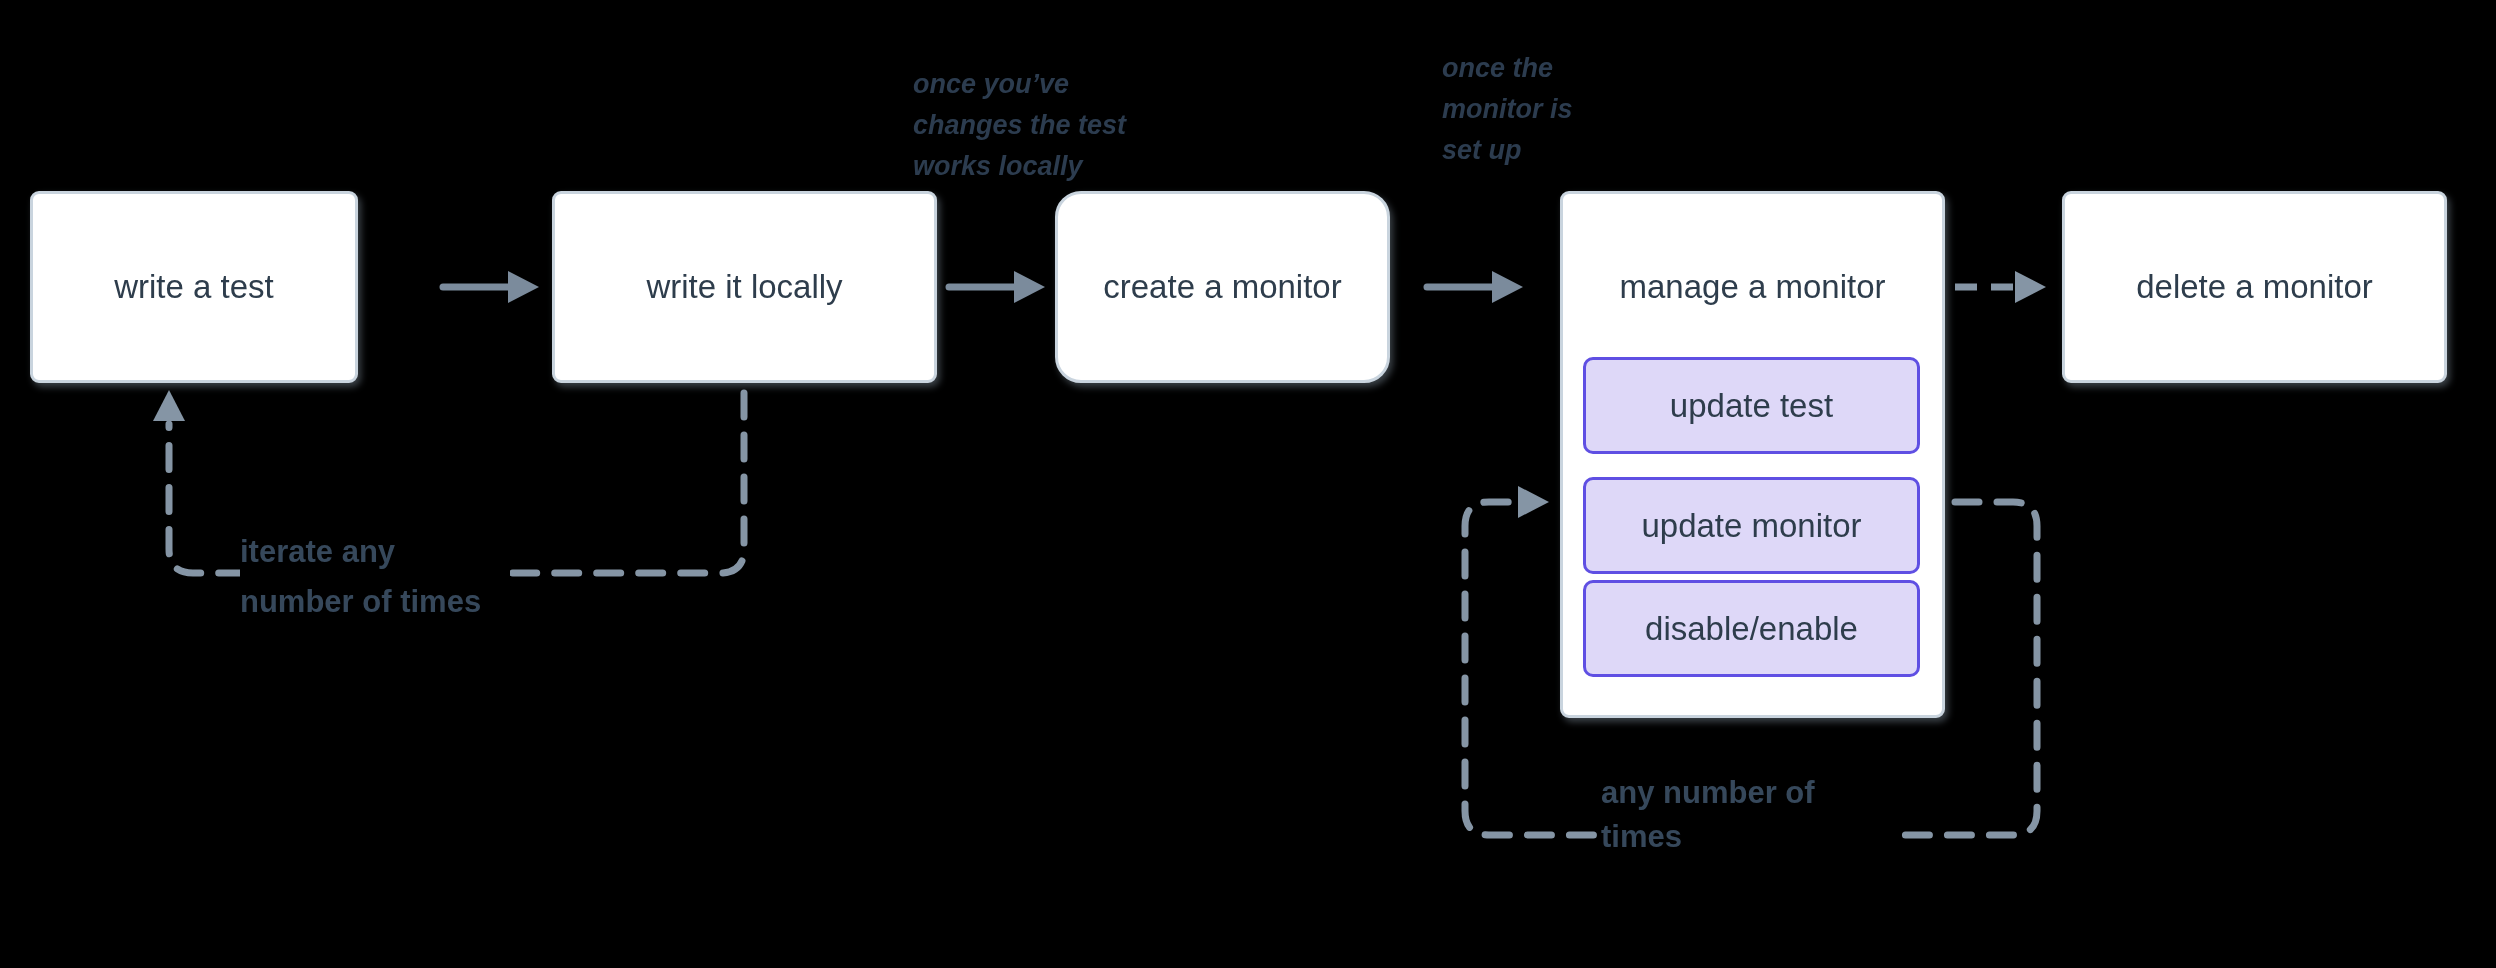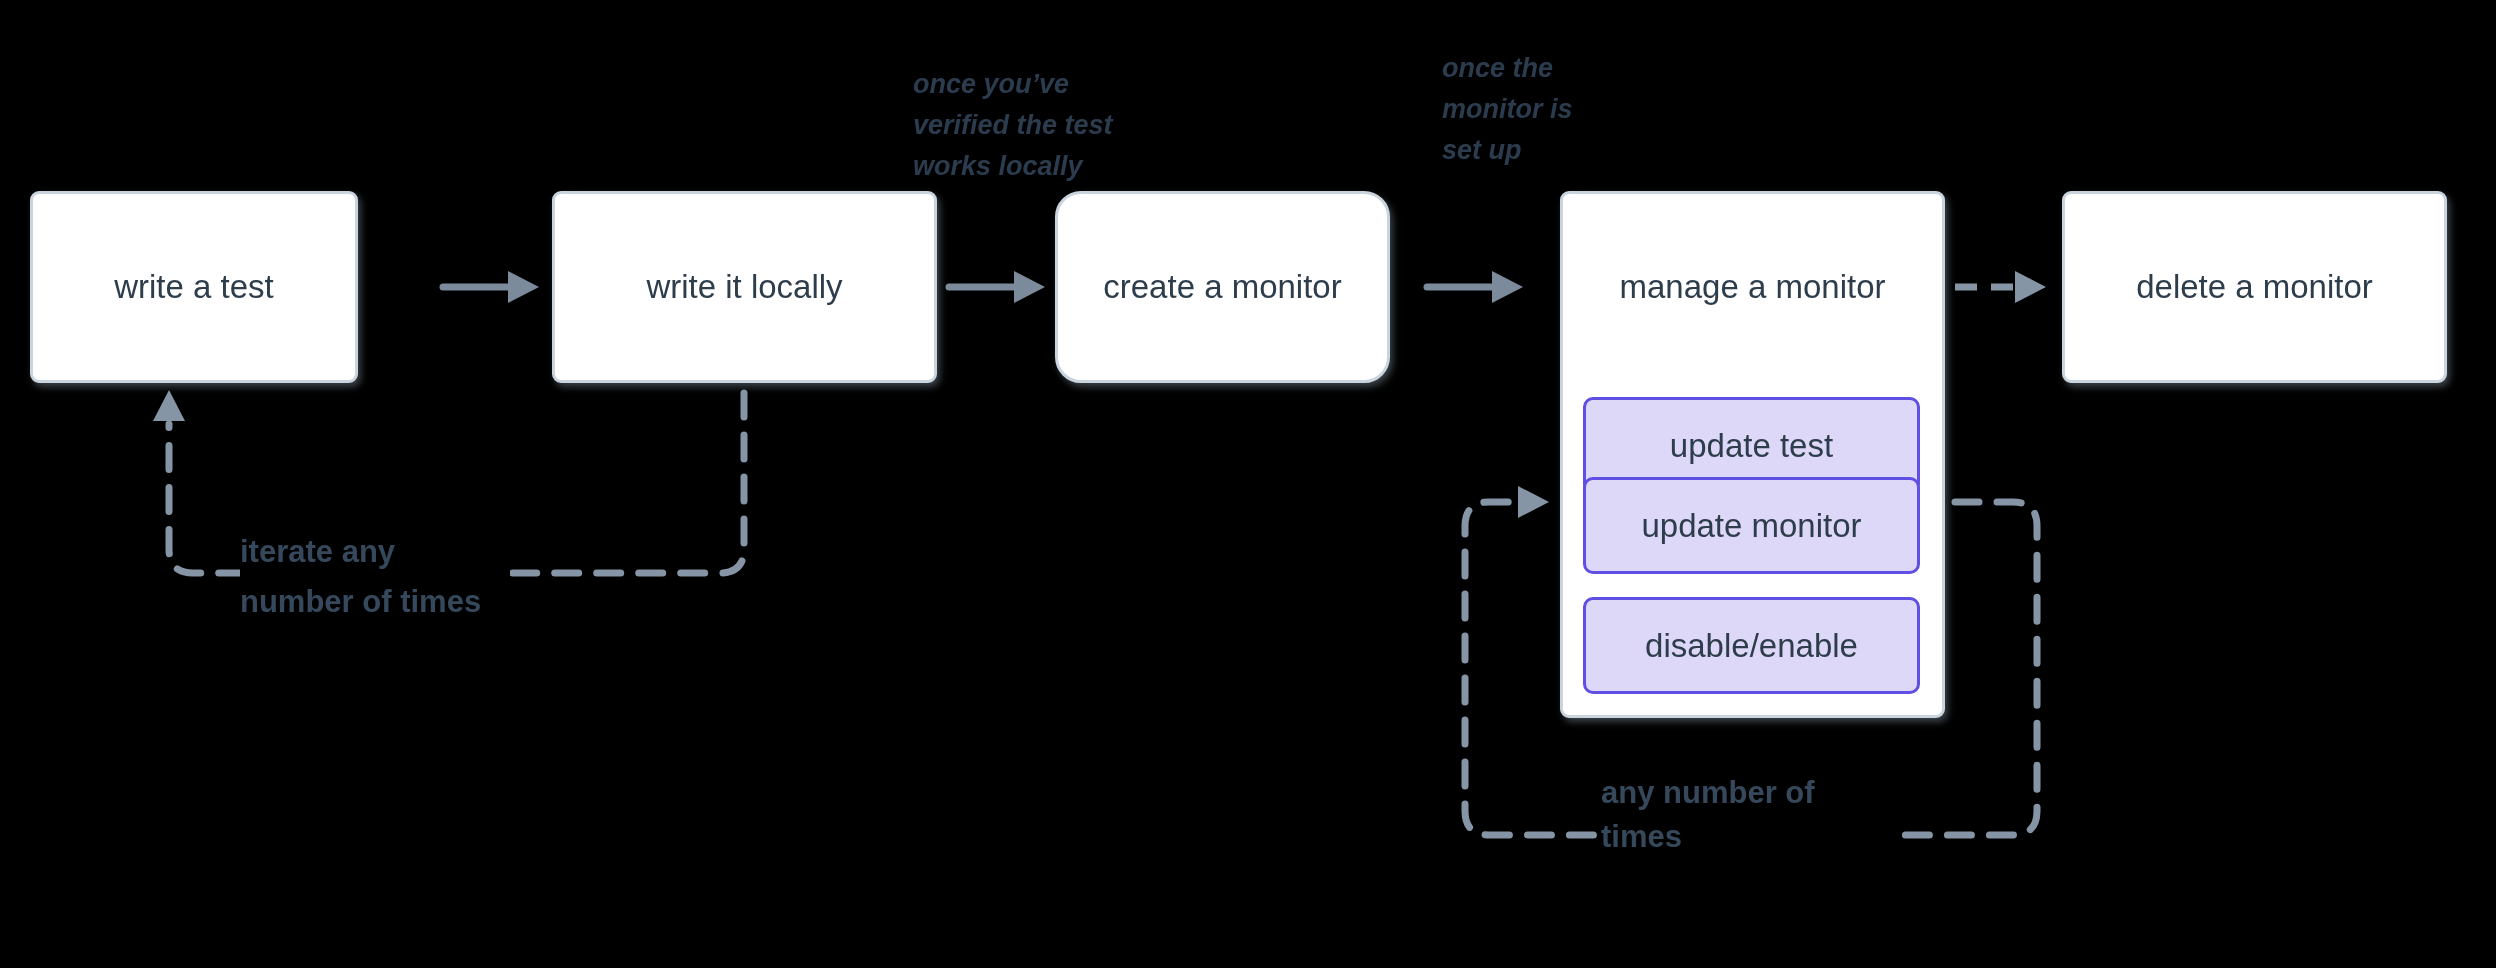--- a/index.html
+++ b/index.html
@@ -60,23 +60,23 @@
     box-sizing: border-box;
     background: #ded8f8;
     border: 3px solid #5f4fe3;
     border-radius: 10px;
     display: flex;
     align-items: center;
     justify-content: center;
     font-size: 33px;
     color: #2e3d4c;
   }
-  .action-1 { top: 163px; margin-top: 40px; }
+  .action-1 { top: 163px; }
   .action-2 { top: 283px; }
-  .action-3 { top: 403px; text-align: right; }
+  .action-3 { top: 386px; text-align: right; }
 
   .annotation {
     position: absolute;
     font-size: 27px;
     line-height: 41px;
     font-style: italic;
     font-weight: 700;
     color: #2c3c4f;
     white-space: nowrap;
   }
@@ -133,21 +133,21 @@
     </g>
 
     <g>
       <path d="M 1955 502 L 2013 502 Q 2037 502 2037 526 L 2037 811 Q 2037 835 2013 835 L 1489 835 Q 1465 835 1465 811 L 1465 526 Q 1465 502 1489 502 L 1512 502" fill="none" stroke="#8595a5" stroke-width="7" stroke-dasharray="24 18" stroke-linecap="round"></path>
       <polygon points="1549,502 1518,486 1518,518" fill="#8595a5"></polygon>
     </g>
   </svg>
 
   <div class="annotation annotation-1">
     <div>once you’ve</div>
-    <div>verified the test</div>
+    <div>changes the test</div>
     <div>works locally</div>
   </div>
   <div class="annotation annotation-2">
     <div>once the</div>
     <div>monitor is</div>
     <div>set up</div>
   </div>
 
   <div class="node node-write">
     <span>write a test</span>

